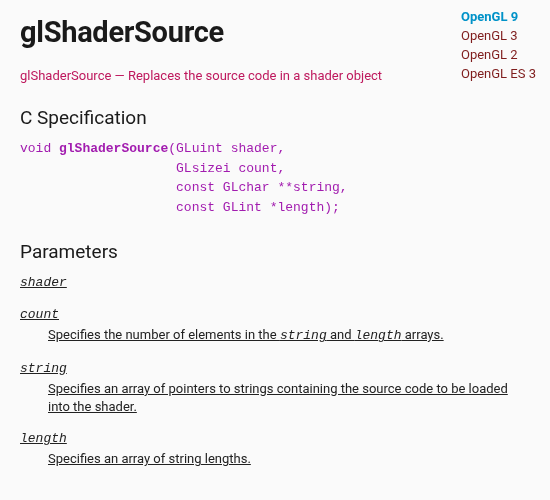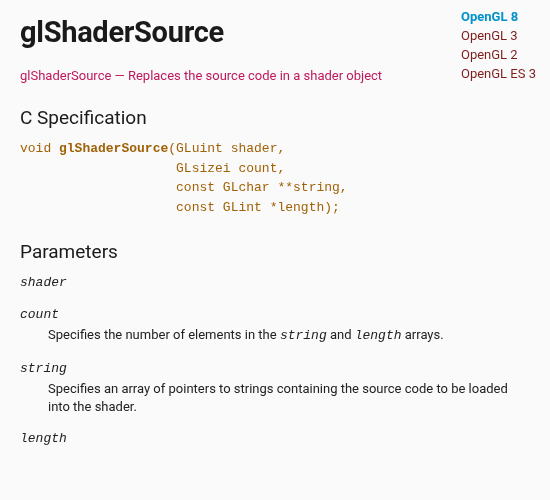--- a/index.html
+++ b/index.html
@@ -48,26 +48,27 @@
       font-size: 19px;
       font-weight: 400;
       color: #1a1a1a;
       margin-bottom: 8px;
     }
     .func-sig {
       font-family: "Courier New", Courier, monospace;
       font-size: 13px;
       white-space: pre;
       margin-bottom: 22px;
-      color: #a16207;
+      color: #a21caf;
       line-height: 1.5;
     }
     .func-sig .fn-name { font-weight: 700; }
     .params {
       margin-top: 6px;
+      text-decoration: underline;
     }
     .param {
       margin-bottom: 14px;
     }
     .param-name {
       font-family: "Courier New", Courier, monospace;
       font-style: italic;
       font-size: 13px;
       display: block;
       margin-bottom: 2px;
@@ -79,21 +80,21 @@
     }
     .param-desc .inline-code {
       font-family: "Courier New", Courier, monospace;
       font-style: italic;
     }
   </style>
 </head>
 <body>
 
 <nav class="version-nav" id="version-nav">
-    <a class="active">OpenGL 8</a>
+    <a class="active">OpenGL 9</a>
     <a>OpenGL 3</a>
     <a>OpenGL 2</a>
     <a>OpenGL ES 3</a>
   </nav>
 
 <h1 class="title">glShaderSource</h1>
 
 <p class="summary">glShaderSource — Replaces the source code in a shader object</p>
 
 <h2 class="section">C Specification</h2>
@@ -112,14 +113,15 @@
     <div class="param">
       <span class="param-name">count</span>
       <div class="param-desc"><span>Specifies the number of elements in the </span><span class="inline-code">string</span><span> and </span><span class="inline-code">length</span><span> arrays.</span></div>
     </div>
     <div class="param">
       <span class="param-name">string</span>
       <div class="param-desc"><span>Specifies an array of pointers to strings containing the source code to be loaded into the shader.</span></div>
     </div>
     <div class="param">
       <span class="param-name">length</span>
+      <div class="param-desc"><span>Specifies an array of string lengths.</span></div>
     </div>
   </div>
 
 </body></html>

